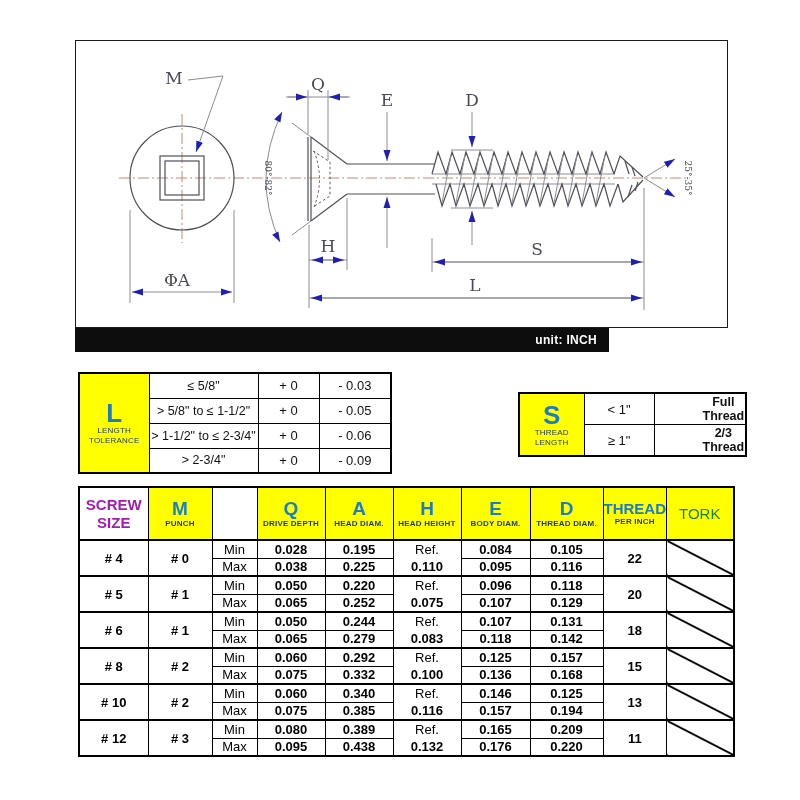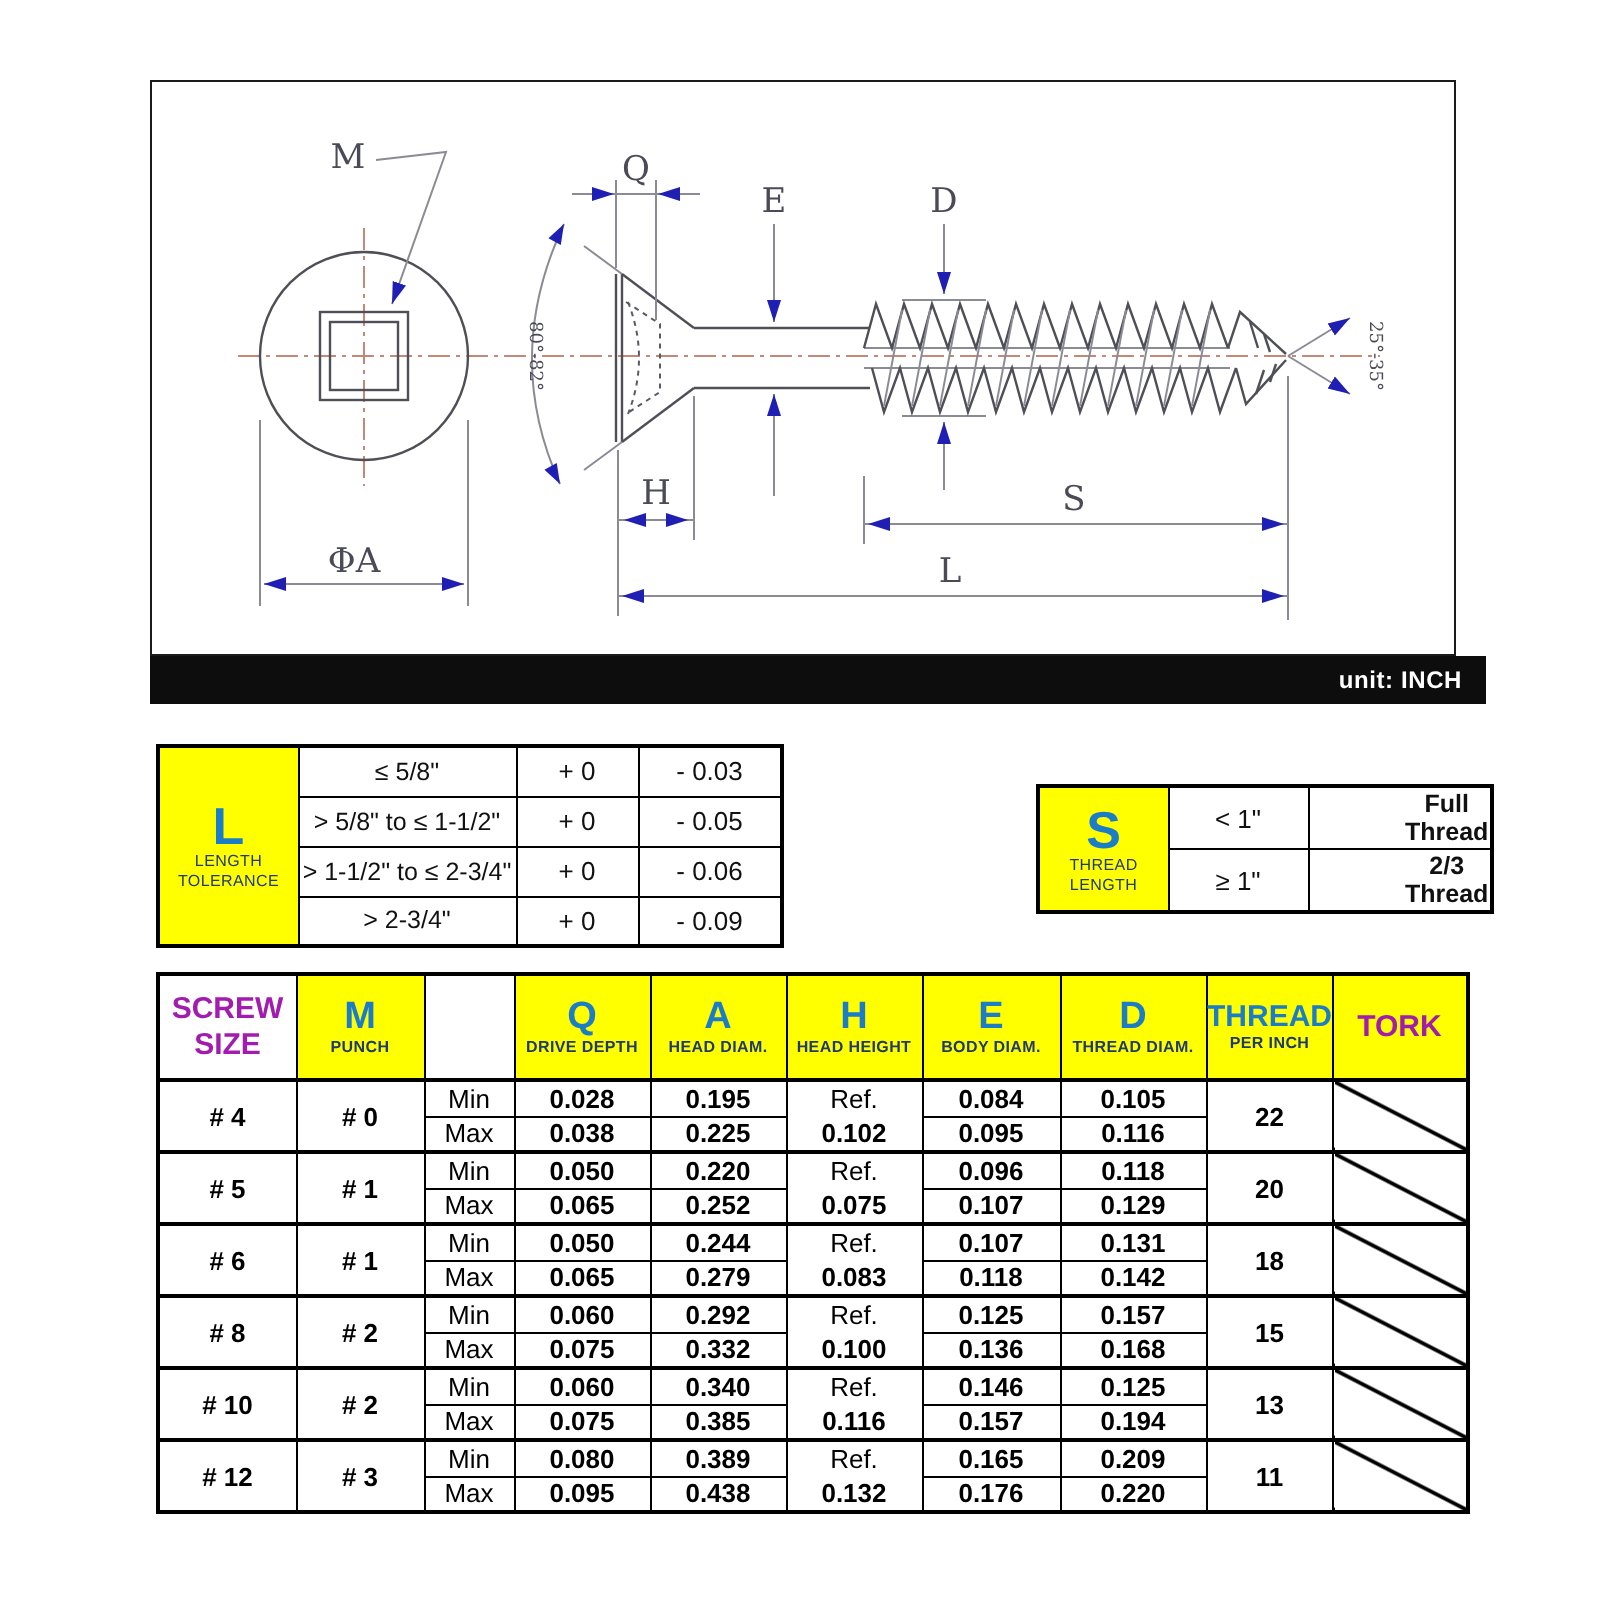--- a/index.html
+++ b/index.html
@@ -1,21 +1,21 @@
 <!DOCTYPE html>
 <html><head>
 <meta charset="utf-8">
 <style>
   html,body{margin:0;padding:0;background:#fff;}
   body{width:800px;height:800px;position:relative;font-family:"Liberation Sans",sans-serif;}
   .sheet{position:absolute;inset:0;background:#fff;}
 
   
   .draw-panel{position:absolute;left:75px;top:40px;width:651px;height:286px;border:1px solid #1a1a1a;background:#fff;}
-  .unit-bar{position:absolute;left:75px;top:328px;width:668px;height:24px;background:#0d0d0d;color:#fff;
+  .unit-bar{position:absolute;left:75px;top:328px;width:534px;height:24px;background:#0d0d0d;color:#fff;
             display:flex;align-items:center;justify-content:flex-end;box-sizing:border-box;padding-right:12px;
             font-size:12px;font-weight:700;letter-spacing:.3px;}
 
   svg text.dl{fill:#4b4b58;font-family:"DejaVu Serif",serif;font-size:17px;text-anchor:middle;}
   svg text.ang{fill:#4b4b58;font-family:"DejaVu Serif",serif;font-size:9px;text-anchor:middle;}
   svg .ol{stroke:#4f4f58;stroke-width:1.2;fill:none;}
   svg .tl{stroke:#8b8b95;stroke-width:1;fill:none;}
   svg .dt{stroke:#5a5a64;stroke-width:1;fill:none;stroke-dasharray:2.5 2.5;}
   svg .cl{stroke:#c28977;stroke-width:1;fill:none;stroke-dasharray:11 3 2 3;}
 
@@ -36,21 +36,21 @@
   .spec th,.spec td{border:1px solid #000;text-align:center;vertical-align:middle;padding:0;}
   .spec thead tr{height:53px;}
   .spec tbody tr{height:18px;}
   .spec th{background:#ffff00;}
   .spec th.c-white{background:#fff;}
   .spec thead th{border-bottom:2px solid #000;}
   .h-main{font-size:19px;font-weight:700;color:#1b7dc8;line-height:20px;}
   .h-thread{font-size:15px;line-height:17px;}
   .h-sub{font-size:8px;font-weight:700;color:#1e3a70;line-height:10px;letter-spacing:.2px;}
   .size-line{font-size:15px;font-weight:700;color:#a21caf;line-height:18px;}
-  .h-tork{font-size:15px;font-weight:700;color:#a21caf;}
+  .h-tork{font-size:15px;font-weight:400;color:#15803d;}
   .spec td{font-size:13px;color:#000;background:#fff;}
   .t-size{font-weight:700;font-size:13.5px;}
   .t-punch{font-weight:700;font-size:12.5px;}
   .t-mm{font-size:11px;}
   .t-val{font-weight:700;}
   .t-tpi{font-weight:700;}
   .t-href div{height:17px;line-height:17px;}
   .t-href .hv{font-weight:700;}
   td.grp{border-top:2px solid #000;}
   td.t-tork{background:
@@ -289,21 +289,21 @@
     </thead>
     <tbody id="spec-body">
         <tr>
           <td class="t-size grp" rowspan="2"># 4</td>
           <td class="t-punch grp" rowspan="2"># 0</td>
           <td class="t-mm grp">Min</td>
           <td class="t-val grp">0.028</td>
           <td class="t-val grp">0.195</td>
           <td class="t-href grp" rowspan="2">
             <div>Ref.</div>
-            <div class="hv">0.102</div>
+            <div class="hv">0.110</div>
           </td>
           <td class="t-val grp">0.084</td>
           <td class="t-val grp">0.105</td>
           <td class="t-tpi grp" rowspan="2">22</td>
           <td class="t-tork grp" rowspan="2"></td>
         </tr>
         <tr>
           <td class="t-mm">Max</td>
           <td class="t-val">0.038</td>
           <td class="t-val">0.225</td>

